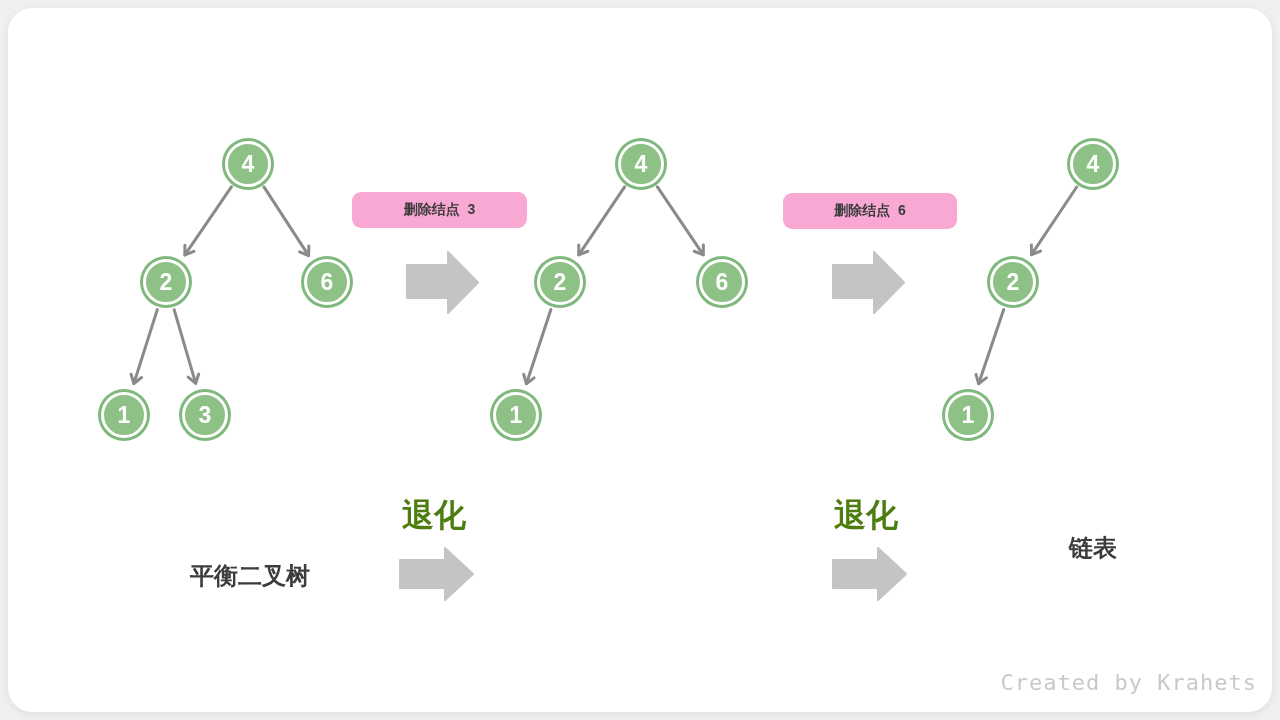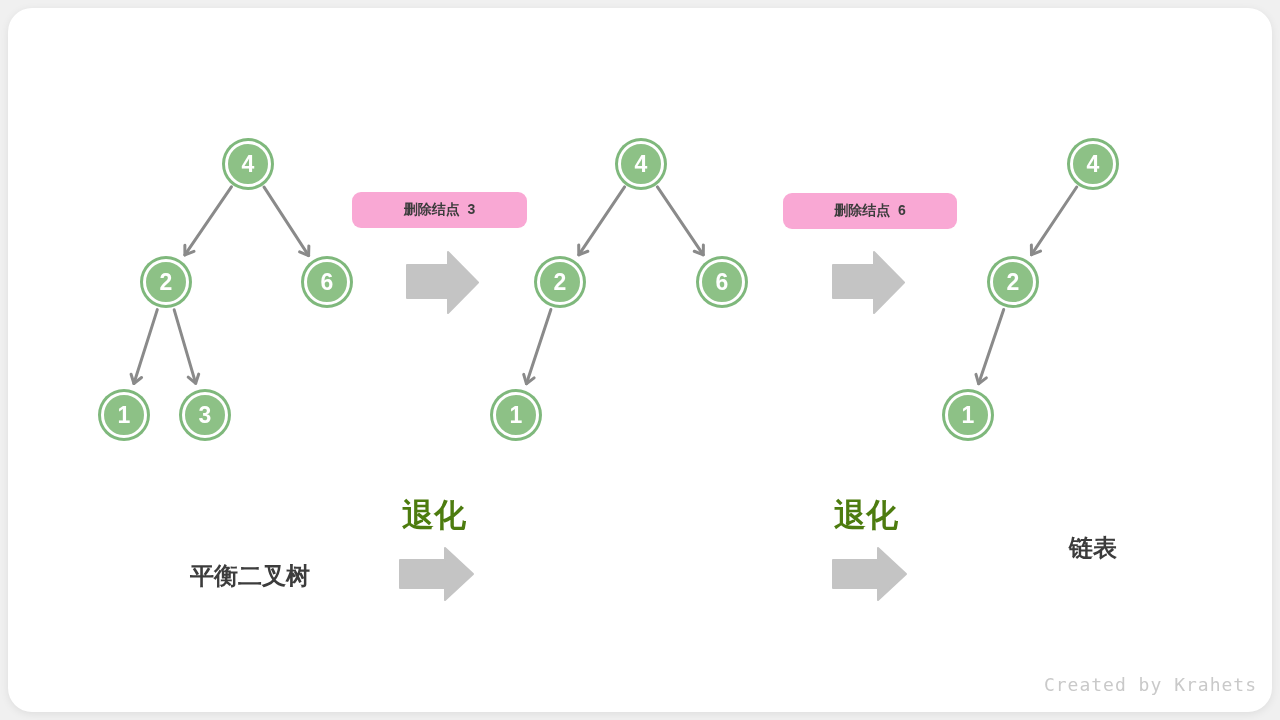--- a/index.html
+++ b/index.html
@@ -64,21 +64,21 @@
     font-size: 24px;
     font-weight: bold;
     color: #3c3c3c;
     white-space: nowrap;
   }
 
   .watermark {
     position: absolute;
     right: 23px; bottom: 25px;
     font-family: "DejaVu Sans Mono", "Liberation Mono", monospace;
-    font-size: 18px;
+    font-size: 22px;
     letter-spacing: 1px;
     color: #c9c9c9;
   }
 </style>
 </head>
 <body>
 
 <div class="page">
   <div class="card"></div>
 

